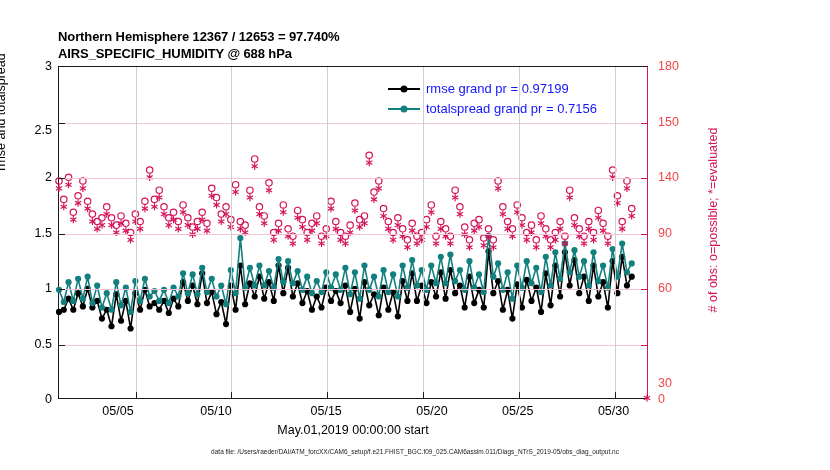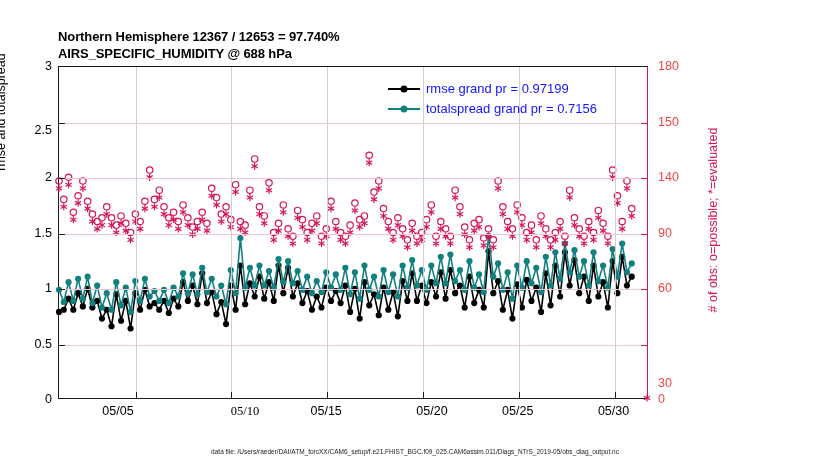--- a/index.html
+++ b/index.html
@@ -1234,26 +1234,27 @@
       <div class="ytick-right" style="top: 222px;">60</div>
       <div class="ytick-right" style="top: 166.5px; text-align: center;">90</div>
       <div class="ytick-right" style="top: 111px;">140</div>
       <div class="ytick-right" style="top: 55.5px;">150</div>
       <div class="ytick-right" style="top: 0px;">180</div>
     </div>
   <div class="ylabel-right"># of obs: o=possible; *=evaluated</div>
 
   <div class="xtick-wrap" id="xtick-wrap">
       <div class="xtick" style="left: 60px;">05/05</div>
-      <div class="xtick" style="left: 187px; font-family: Liberation Serif, serif;">05/10</div>
+      <div class="xtick" style="left: 158px;">05/10</div>
       <div class="xtick" style="left: 268.182px;">05/15</div>
       <div class="xtick" style="left: 374px;">05/20</div>
       <div class="xtick" style="left: 459.74px;">05/25</div>
       <div class="xtick" style="left: 555.519px;">05/30</div>
     </div>
+  <div class="xlabel">May.01,2019 00:00:00 start</div>
 
   <div class="legend">
     <div class="legend-row">
       <span class="legend-swatch">
         <span class="lsline" style="background:#000000"></span>
         <span class="lsdot" style="background:#000000"></span>
       </span>
       <span>rmse grand pr = 0.97199</span>
     </div>
     <div class="legend-row">

